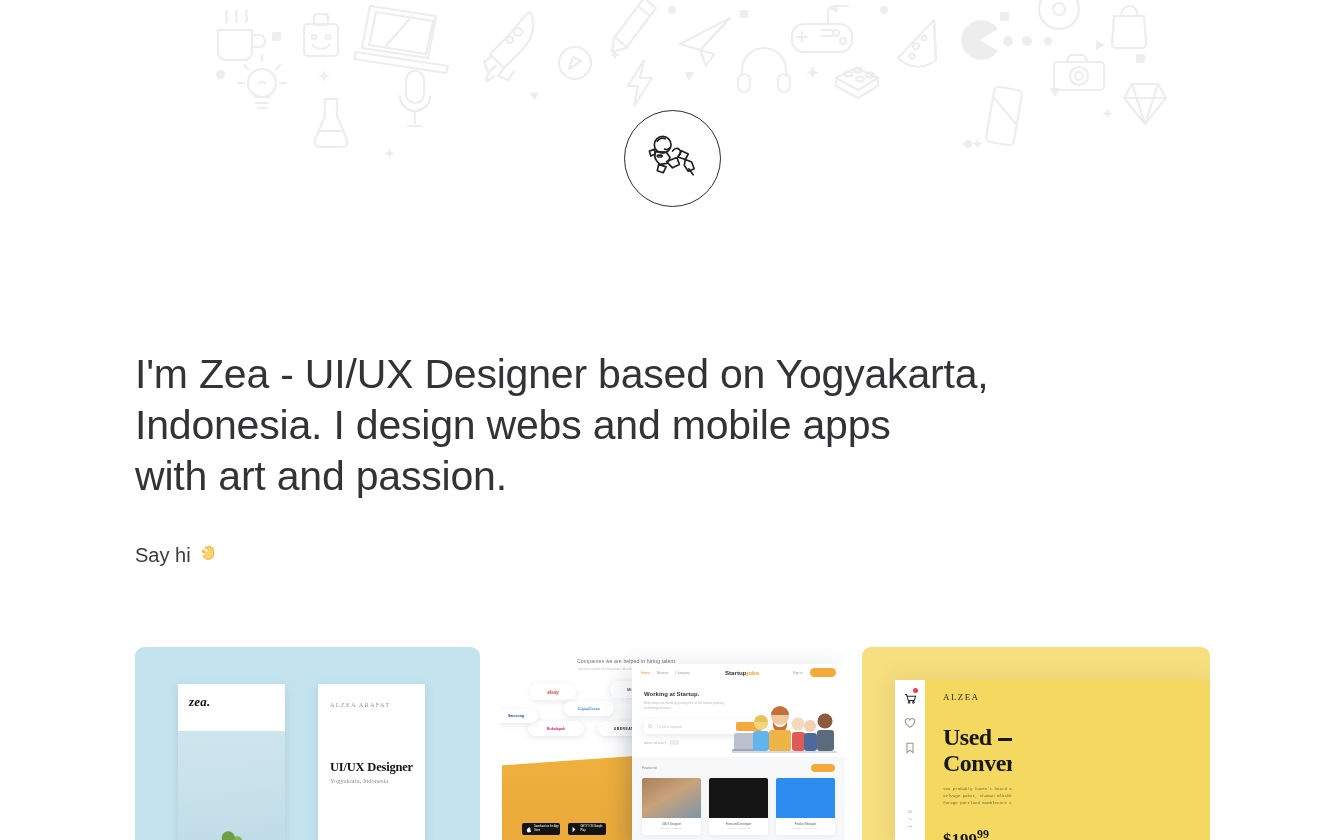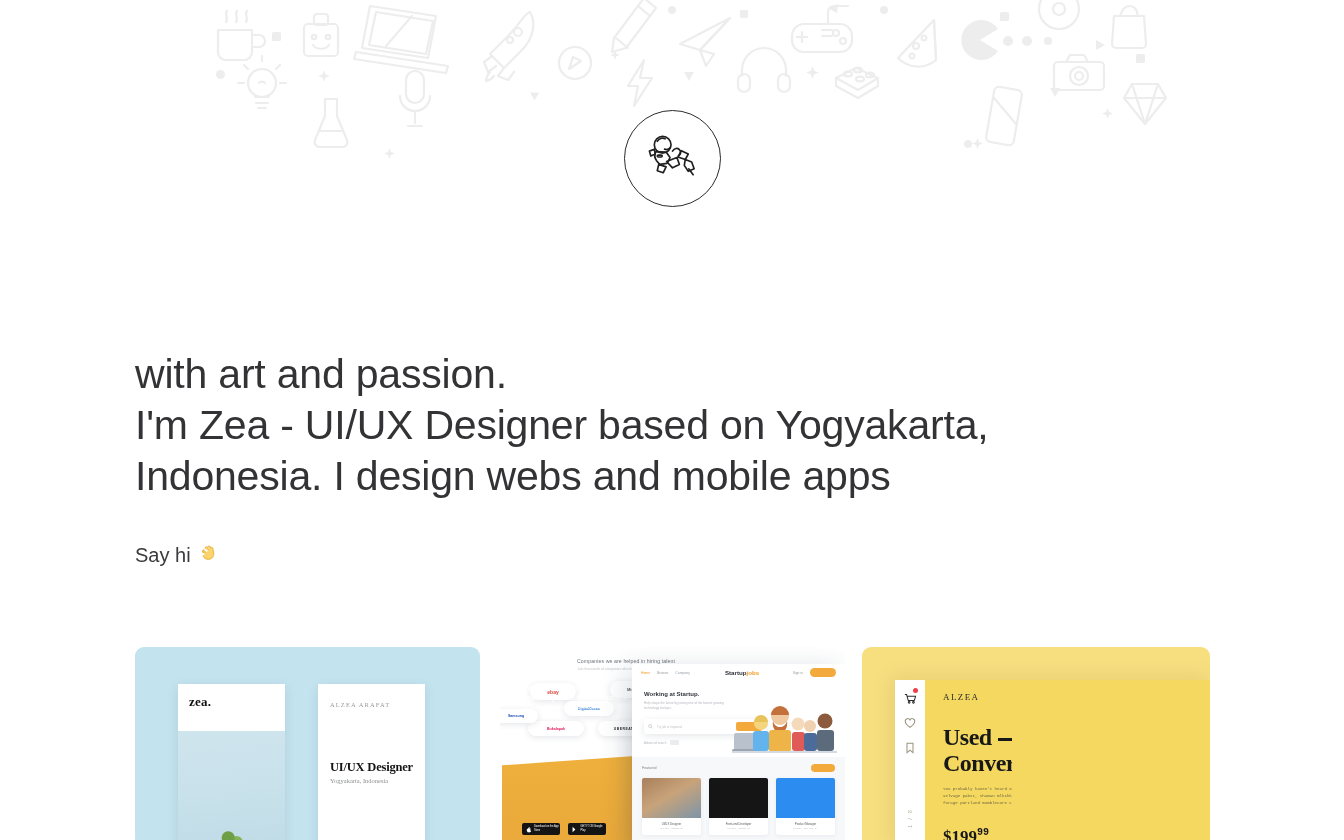--- a/index.html
+++ b/index.html
@@ -123,21 +123,21 @@
   
   .bc {
     position: absolute;
     background: #ffffff;
     box-shadow: 0 3px 10px rgba(60,80,90,.13);
   }
   .bc-front { left: 43px; top: 37px; width: 107px; height: 185px; }
   .bc-front-top {
     height: 35px;
     border-bottom: 0px;
-    display: flex; align-items: center;
+    display: flex; align-items: center; font-style: italic;
   }
   .bc-zea {
     font-family: "Liberation Serif", serif;
     font-weight: 700;
     font-size: 13px;
     color: #111;
     margin-left: 11px;
     letter-spacing: .2px;
   }
   .bc-front-photo {
@@ -341,21 +341,21 @@
   .cv-desc {
     position: absolute; left: 48px; top: 106px; width: 97px;
     font-family: "Liberation Mono", monospace;
     font-size: 4.1px; line-height: 7px; color: #6d6445;
   }
   .cv-price {
     position: absolute; left: 48px; top: 147px;
     font-family: "Liberation Serif", serif;
     font-weight: 700; font-size: 17px; color: #181818;
   }
-  .cv-price sup { font-size: 10px; font-family: Liberation Mono, monospace; }
+  .cv-price sup { font-size: 12px; }
   .cv-photo {
     position: absolute; right: 0; top: 0; bottom: 0; width: 198px;
     background: #f4d85f;
     overflow: hidden;
   }
   .shoe { position: absolute; bottom: -6px; }
 </style>
 </head>
 <body>
 
@@ -572,22 +572,22 @@
       <path d="M16 36l-1.5 6.5 6 2 3-6z"></path>
       <path d="M24 33l6 6.5 7-3.5-2.5-7z"></path>
       <path d="M30 22.5c2-3 5-3.5 7-1.5 2 2 1.5 5-1 6.5"></path>
       <path d="M35.5 28.5l7.5 2.5 3-5.5-7-3.5z"></path>
       <path d="M43 31l6.5 2.5 2.5 7-6 2.5-4-6z"></path>
       <path d="M46.5 40.5l4.5 6"></path>
     </svg>
   </div>
 
   <h1 class="headline">
+    <span class="ln ln1">I'm Zea - UI/UX Designer based on Yogyakarta, Indonesia. I design webs and mobile apps</span>
     <span class="ln ln2">with art and passion.</span>
-    <span class="ln ln1">I'm Zea - UI/UX Designer based on Yogyakarta, Indonesia. I design webs and mobile apps</span>
   </h1>
 
   <div class="sayhi">
     <span class="label">Say hi</span>
     <svg class="wave-icon" viewBox="0 0 24 24">
       <path d="M6.5 12.5c-1.3-1.4-1.2-3 .1-4l5.5 5.3" fill="#f6c344" stroke="#e0a92c" stroke-width="1"></path>
       <path d="M8.5 6.8c.3-1.5 1.7-2.3 3-1.7l3.5 6" fill="#fbd46d" stroke="#e0a92c" stroke-width="1"></path>
       <path d="M12 5.2c.6-1.4 2.1-1.8 3.2-1l2.4 6.4" fill="#fbd46d" stroke="#e0a92c" stroke-width="1"></path>
       <path d="M15.6 6.2c.9-1.1 2.3-1.1 3.1 0l1.1 6.6c.6 4-2 7.4-6 7.8-3.6.4-6.4-1.6-7.6-4.6" fill="#fbd46d" stroke="#e0a92c" stroke-width="1"></path>
     </svg>

